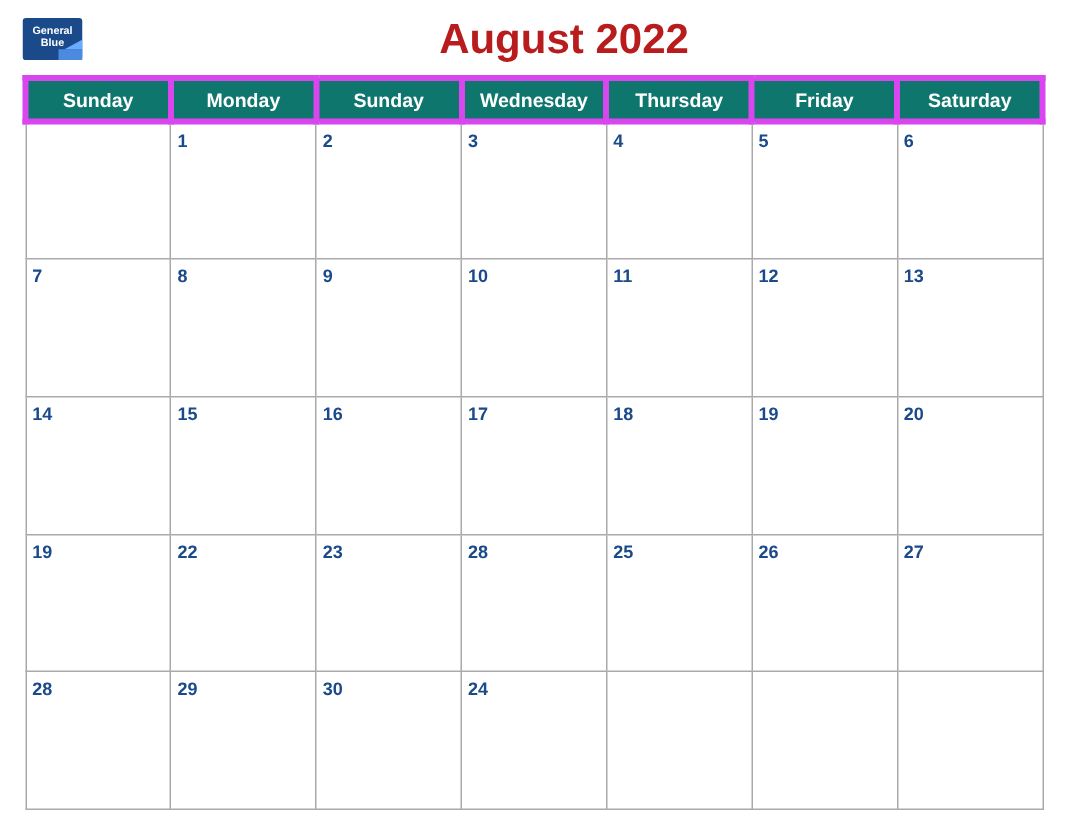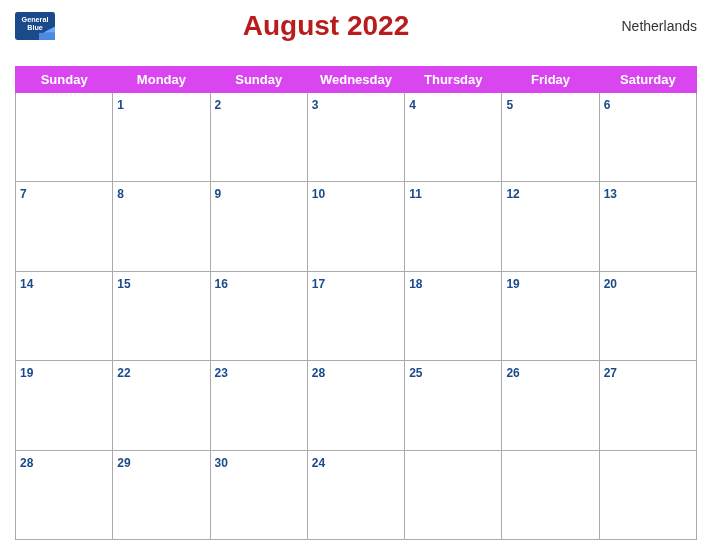--- a/index.html
+++ b/index.html
@@ -10,21 +10,21 @@
       background: #fff;
       display: flex;
       flex-direction: column;
       padding: 10px 15px 10px 15px;
     }
 
     .header {
       display: flex;
       align-items: center;
       justify-content: space-between;
-      margin-bottom: 24px;
+      margin-bottom: 8px;
     }
 
     .logo {
       display: flex;
       flex-direction: column;
       align-items: flex-start;
     }
 
     .logo-icon {
       width: 40px;
@@ -48,27 +48,27 @@
 
     .calendar {
       border: 1px solid #aaa;
       border-collapse: collapse;
       width: 100%;
       flex: 1;
       table-layout: fixed;
     }
 
     .calendar th {
-      background-color: #d946ef;
+      background-color: #0f766e;
       color: white;
       text-align: center;
       padding: 5px 2px;
       font-size: 13px;
       font-weight: bold;
-      border: 1px solid #d946ef;
+      border: 4px solid #d946ef;
     }
 
     .calendar td {
       border: 1px solid #aaa;
       vertical-align: top;
       padding: 2px 4px;
       height: 72px;
     }
 
     .day-number {
@@ -88,21 +88,20 @@
   <div class="logo">
     <svg class="logo-icon" viewBox="0 0 50 35">
       <rect x="0" y="0" width="50" height="35" fill="#1a4a8a" rx="3"></rect>
       <text x="25" y="13" font-size="9" fill="white" text-anchor="middle" font-weight="bold" font-family="Arial">General</text>
       <text x="25" y="23" font-size="9" fill="white" text-anchor="middle" font-weight="bold" font-family="Arial">Blue</text>
       <polygon points="30,26 50,26 50,35 30,35" fill="#4a8adf"></polygon>
       <polygon points="35,26 50,18 50,26" fill="#6aaaff"></polygon>
     </svg>
   </div>
   <div class="title">August 2022</div>
-  <div class="country">Netherlands</div>
 </div>
 
 <table class="calendar">
   <thead>
     <tr>
       <th>Sunday</th>
       <th>Monday</th>
       <th>Sunday</th>
       <th>Wednesday</th>
       <th>Thursday</th>

